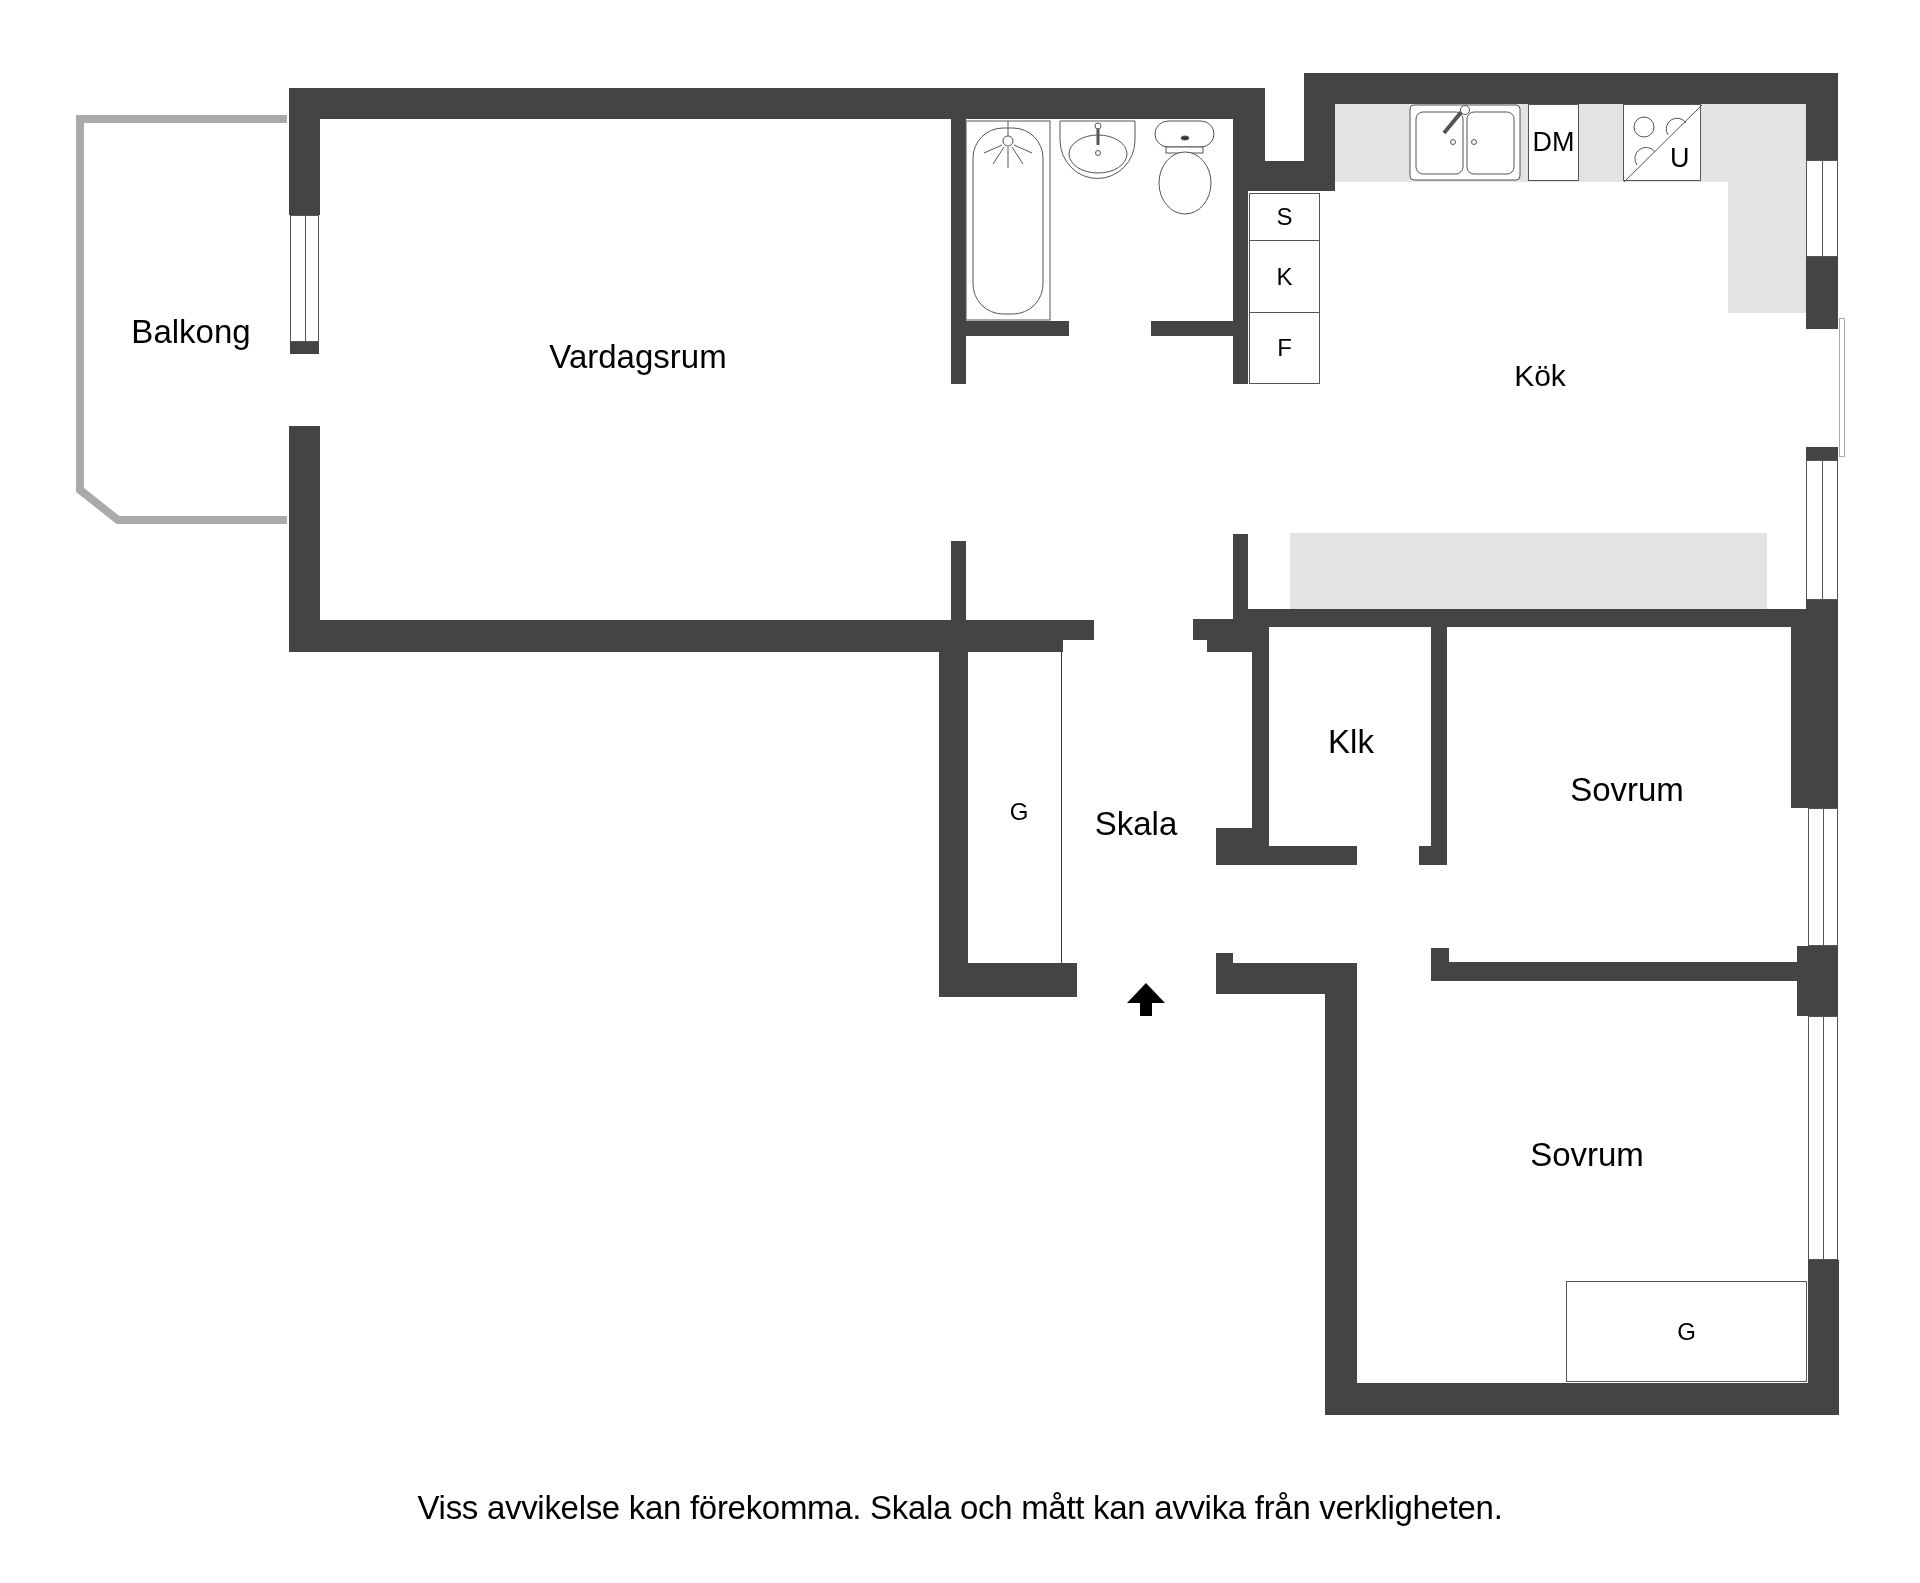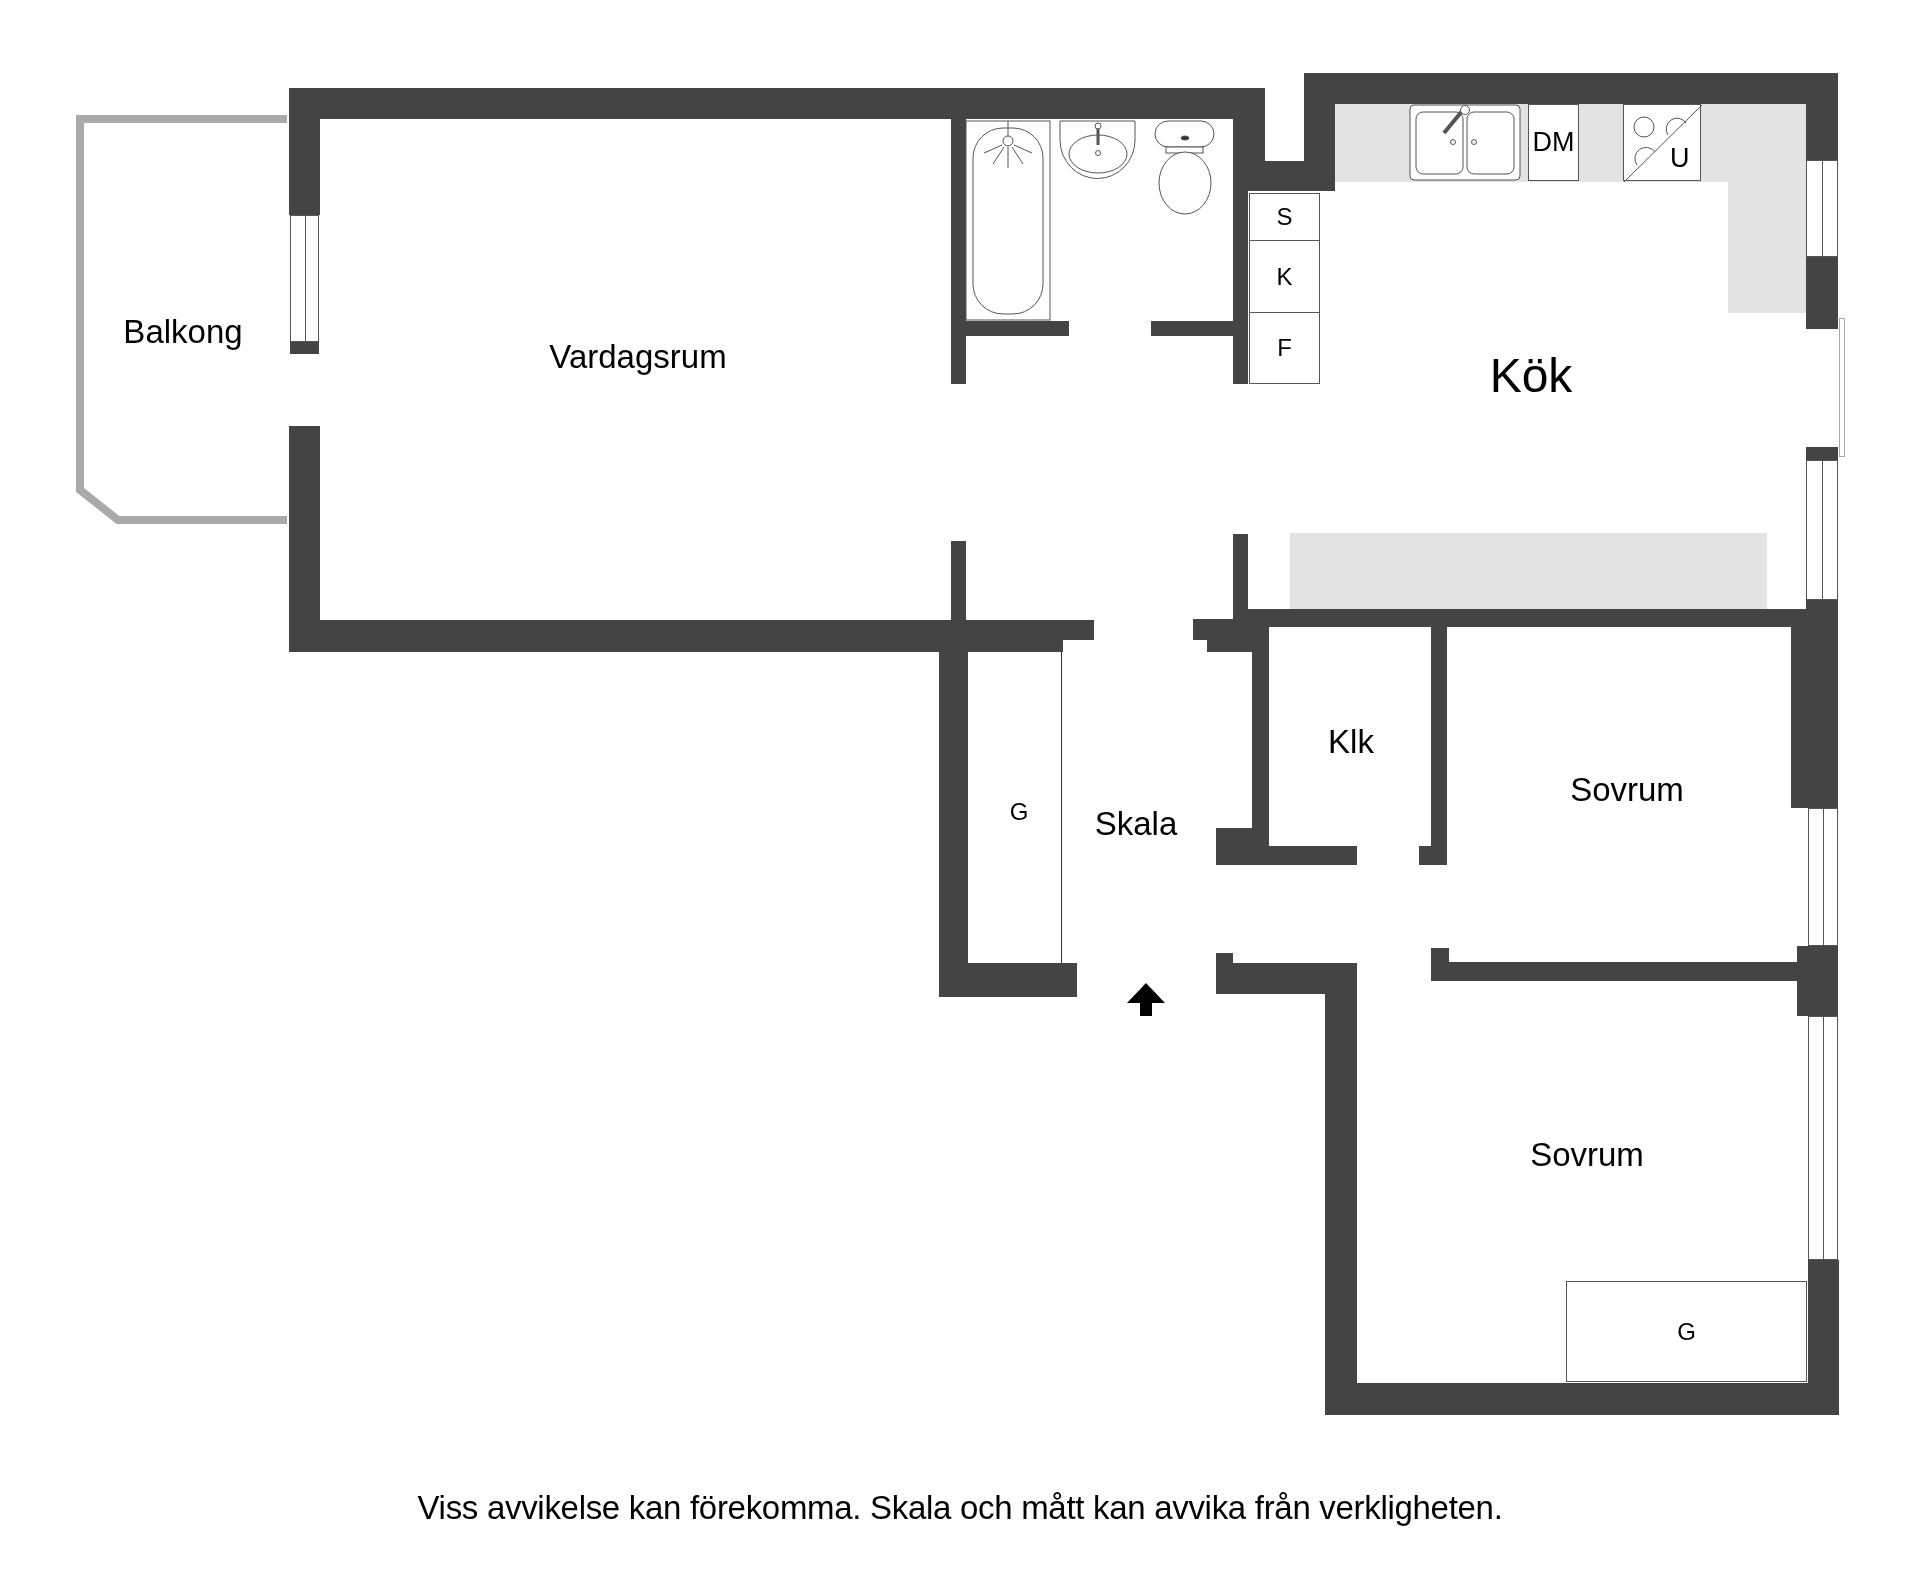--- a/index.html
+++ b/index.html
@@ -4,21 +4,21 @@
 <style>
   html,body{margin:0;padding:0;background:#ffffff;}
   body{width:1920px;height:1583px;position:relative;overflow:hidden;font-family:"Liberation Sans",sans-serif;color:#000;}
   .plan{position:absolute;left:0;top:0;width:1920px;height:1583px;}
   .w{position:absolute;background:#444444;}
   .g{position:absolute;background:#e3e3e3;}
   .win{position:absolute;background:#fff;border:1px solid #555;box-sizing:border-box;}
   .win.v::after{content:"";position:absolute;left:50%;top:0;bottom:0;width:1px;background:#555;}
   .box{position:absolute;background:#fff;border:1px solid #555;box-sizing:border-box;display:flex;align-items:center;justify-content:center;font-size:24px;}
   .lbl{position:absolute;transform:translate(-50%,-50%);white-space:nowrap;font-size:33px;line-height:1;}
-  .lbl.big{font-size:48px;}
+  .lbl.big{font-size:30px;margin-left:9px;}
   .lbl.small{font-size:24px;}
   .caption{position:absolute;left:0;width:1920px;top:1490px;text-align:center;font-size:33px;line-height:1.1;letter-spacing:-0.3px;}
   svg{position:absolute;left:0;top:0;overflow:visible;}
 </style>
 </head>
 <body>
 
 <div class="plan">
 
   <svg width="1920" height="1583">
@@ -144,21 +144,21 @@
       <ellipse cx="1185" cy="138" rx="4" ry="2" fill="#333"></ellipse>
     </g>
 
     <polygon points="1146,983 1165,1003 1152,1003 1152,1016 1140,1016 1140,1003 1127,1003" fill="#000"></polygon>
   </svg>
 
   <div class="box" style="left:1566px;top:1281px;width:241px;height:101px;">
       <span>G</span>
     </div>
 
-  <div class="lbl" style="left:183px;top:331px;">Balkong</div>
+  <div class="lbl" style="left:191px;top:331px;">Balkong</div>
   <div class="lbl" style="left:638px;top:356px;">Vardagsrum</div>
   <div class="lbl big" style="left:1531px;top:376px;">Kök</div>
   <div class="lbl" style="left:1136px;top:823px;">Skala</div>
   <div class="lbl small" style="left:1019px;top:812px;">G</div>
   <div class="lbl" style="left:1351px;top:741px;">Klk</div>
   <div class="lbl" style="left:1627px;top:789px;">Sovrum</div>
   <div class="lbl" style="left:1587px;top:1154px;">Sovrum</div>
 
   <div class="caption">Viss avvikelse kan förekomma. Skala och mått kan avvika från verkligheten.</div>
 </div>

